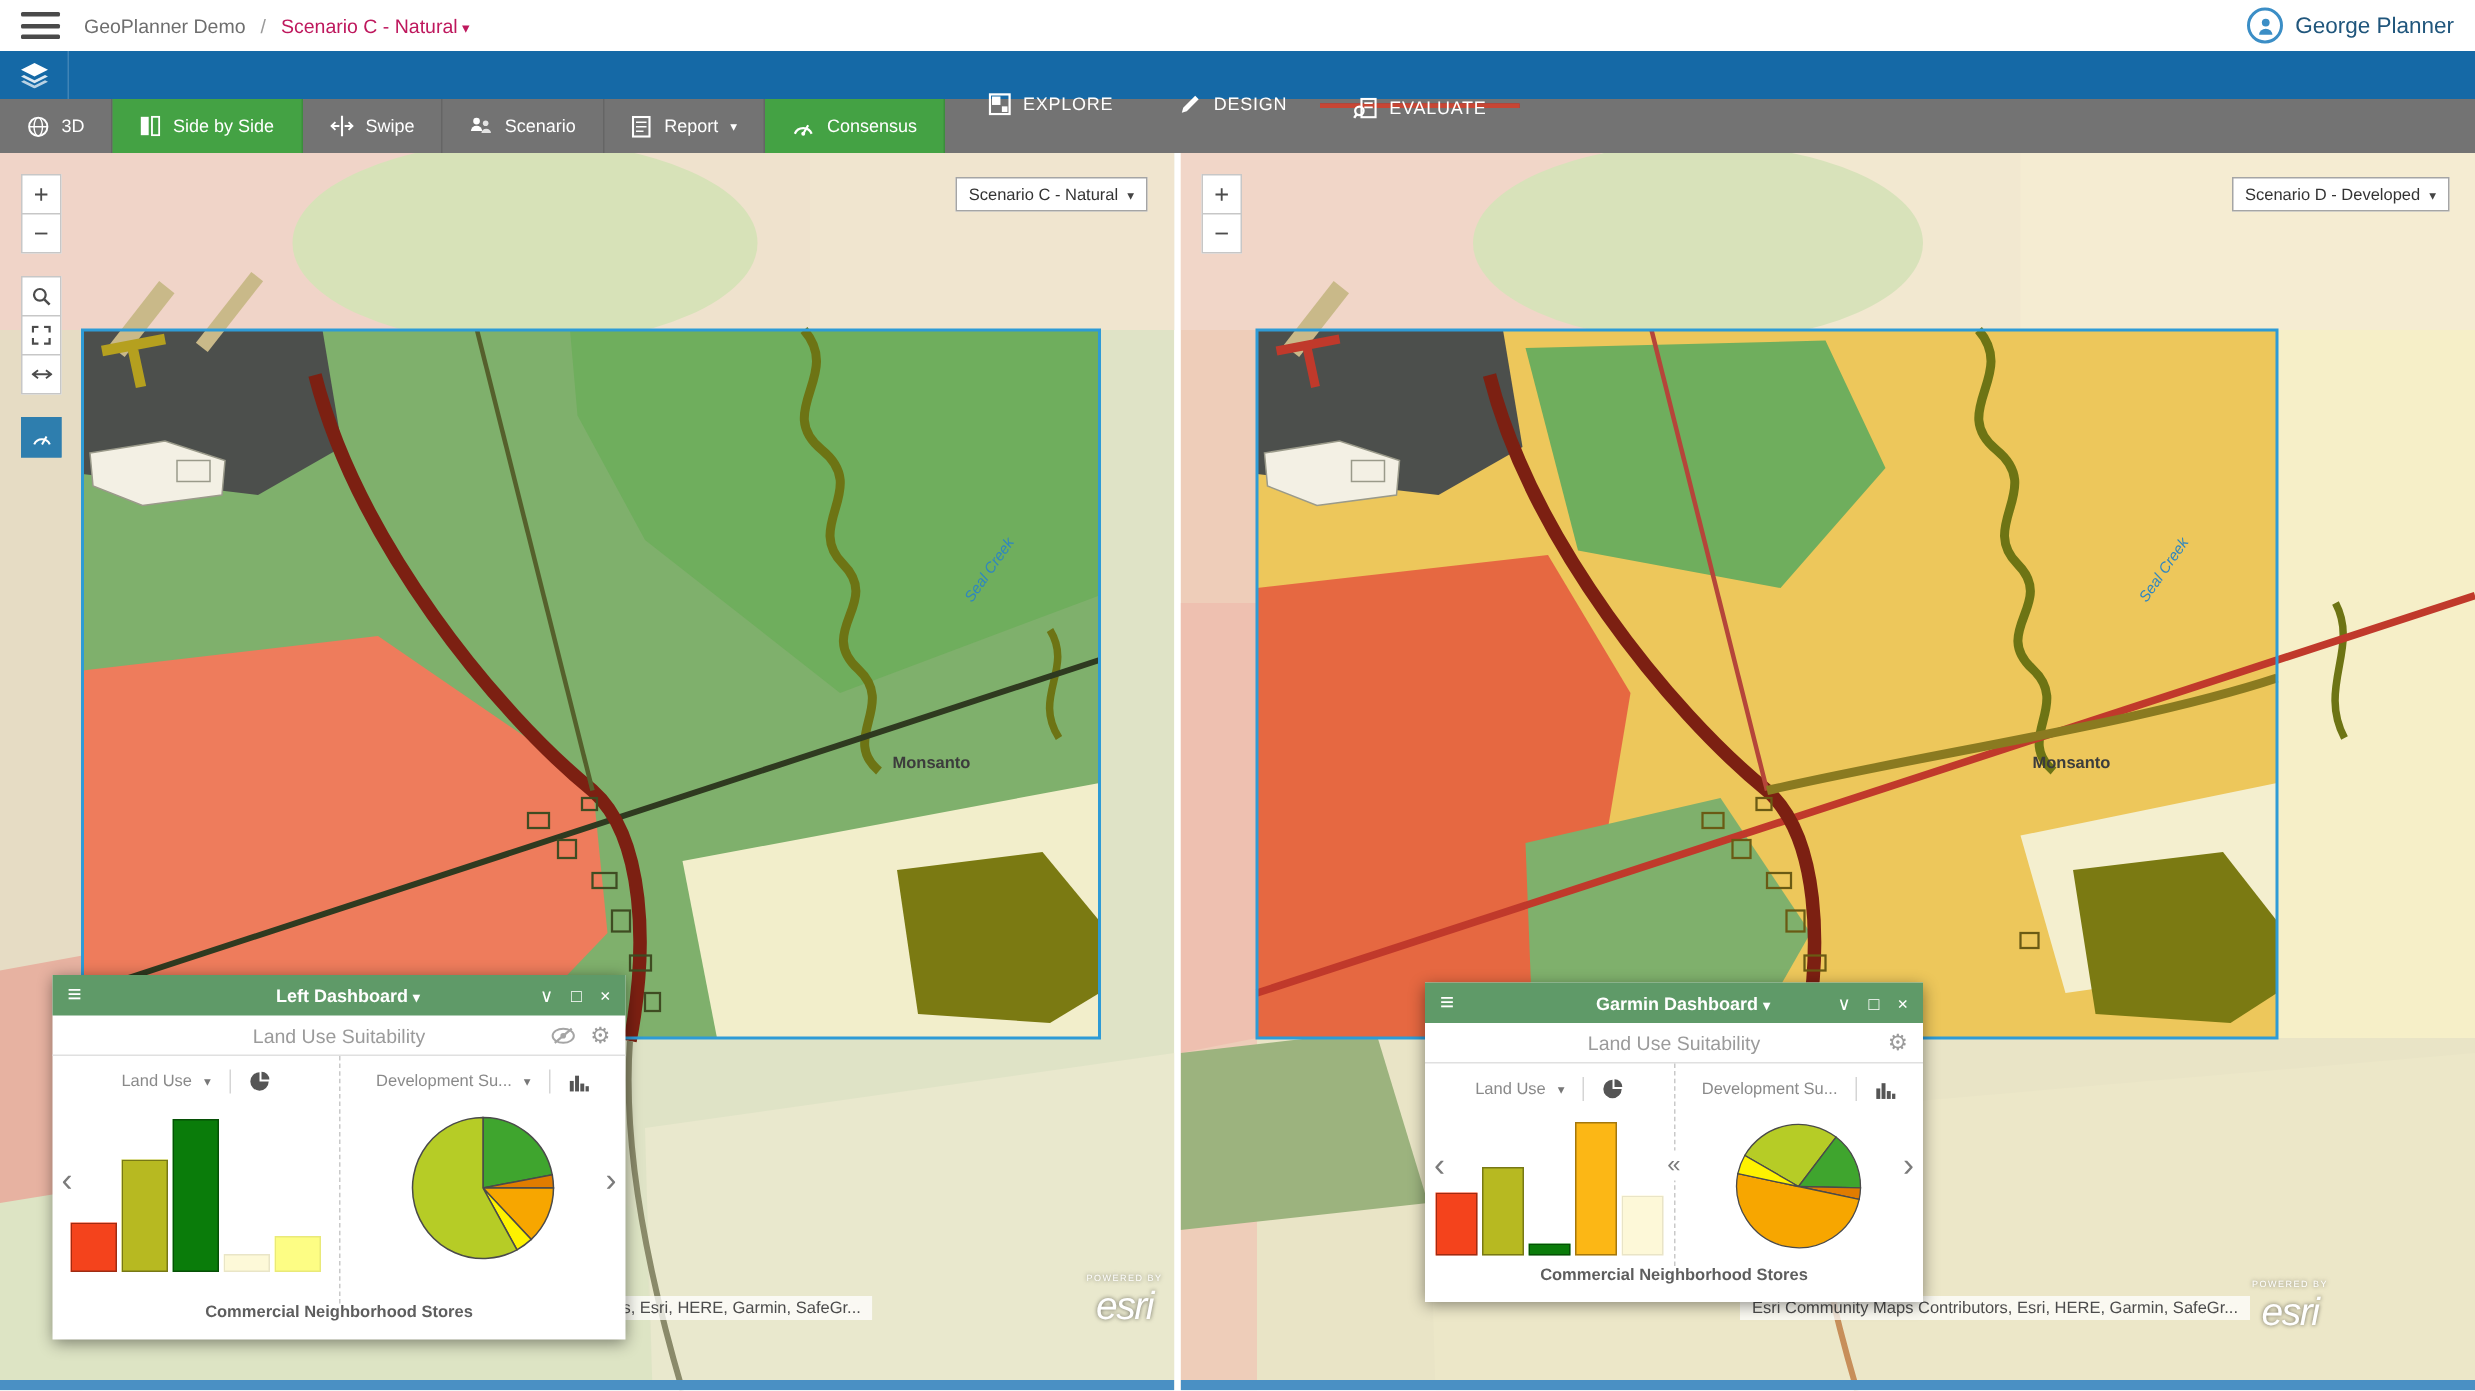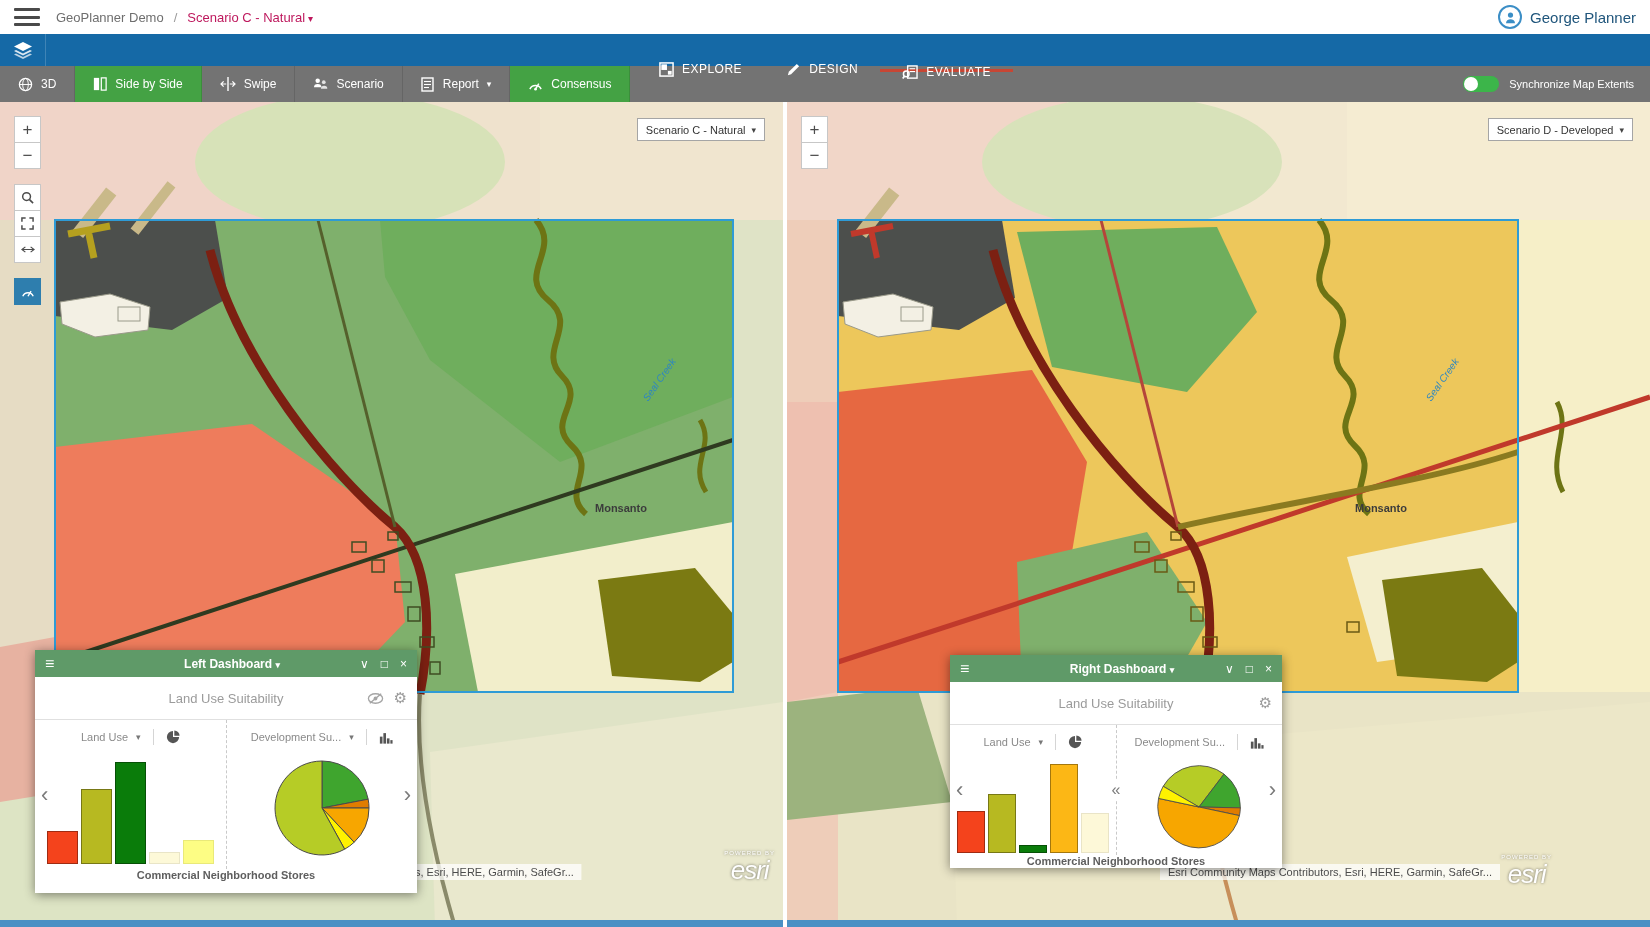--- a/index.html
+++ b/index.html
@@ -70,21 +70,21 @@
   
   .dash { position:absolute; background:#fff; box-shadow:0 2px 10px rgba(0,0,0,.45); z-index:20; display:flex; flex-direction:column; }
   .dash.left  { left:35px;  top:650px; width:382px; height:243px; }
   .dash.right { left:950px; top:655px; width:332px; height:213px; }
   .dash-header { height:27px; background:#5f9a68; color:#fff; display:flex; align-items:center; padding:0 10px; position:relative; flex:0 0 auto; }
   .dash-header .menu-ic { font-size:16px; cursor:pointer; }
   .dash-title { position:absolute; left:12px; right:0; text-align:center; font-size:12px; font-weight:bold; cursor:pointer; }
   .dash-title .caret { font-size:9px; }
   .dash-win { margin-left:auto; display:flex; gap:12px; font-size:12px; z-index:1; }
   .dash-win span { cursor:pointer; }
-  .dash-sub { height:43px; border-bottom:1px solid #e0e0e0; display:flex; align-items:center; position:relative; flex:0 0 auto; }
+  .dash-sub { height:27px; border-bottom:1px solid #e0e0e0; display:flex; align-items:center; position:relative; flex:0 0 auto; }
   .dash-sub-title { position:absolute; left:0; right:0; text-align:center; color:#9b9b9b; font-size:13px; }
   .dash-sub-icons { margin-left:auto; display:flex; align-items:center; gap:10px; padding-right:10px; z-index:1; color:#9b9b9b; }
   .dash-sub-icons .gear { font-size:15px; cursor:pointer; }
   .dash-charts { flex:1; display:flex; position:relative; }
   .chart-half { flex:1; display:flex; flex-direction:column; align-items:center; position:relative; }
   .chart-half.first { border-right:1px dashed #c9c9c9; }
   .chart-head { height:26px; display:flex; align-items:center; gap:8px; color:#8a8a8a; font-size:11px; margin-top:4px; }
   .chart-head .caret { font-size:9px; color:#777; cursor:pointer; }
   .chart-head .vsep { width:1px; height:16px; background:#d5d5d5; margin:0 4px; }
   .bars { display:flex; align-items:flex-end; gap:3px; height:108px; margin-top:6px; }
@@ -204,26 +204,20 @@
     <span class="caret" style="font-size:9px;">▾</span>
   </div>
   <div class="tool-btn green">
     <svg width="15" height="14" viewBox="0 0 16 15">
       <path d="M2,13 a6.5,6.5 0 0 1 12,0" fill="none" stroke="#fff" stroke-width="1.6"></path>
       <line x1="8" y1="13" x2="11.5" y2="7" stroke="#fff" stroke-width="1.6"></line>
       <circle cx="8" cy="13" r="1.4" fill="#fff"></circle>
     </svg>
     <span>Consensus</span>
   </div>
-  <div class="bar3-right">
-    <div class="toggle">
-        <div class="knob"></div>
-      </div>
-    <span class="toggle-label">Synchronize Map Extents</span>
-  </div>
 </nav>
 
 <div class="maps">
 
   <div class="map left">
     <svg class="map-art" width="783" height="825" viewBox="0 0 783 825">
       <rect width="783" height="825" fill="#dfe3c6"></rect>
       <g>
         <rect x="0" y="0" width="783" height="118" fill="#efe2cd"></rect>
         <rect x="0" y="0" width="300" height="118" fill="#f0d4c8"></rect>
@@ -455,21 +449,21 @@
     </div>
     <span class="nav-arrow next">›</span>
   </div>
   <div class="dash-footer">Commercial Neighborhood Stores</div>
 </div>
 
 <div class="dash right">
   <div class="dash-header">
     <span class="menu-ic">≡</span>
     <span class="dash-title">
-      <span>Right Dashboard</span> <span class="caret">▾</span>
+      <span>Garmin Dashboard</span> <span class="caret">▾</span>
     </span>
     <span class="dash-win">
       <span>∨</span>
       <span>□</span>
       <span>×</span>
     </span>
   </div>
   <div class="dash-sub">
     <span class="dash-sub-title">Land Use Suitability</span>
     <span class="dash-sub-icons">

